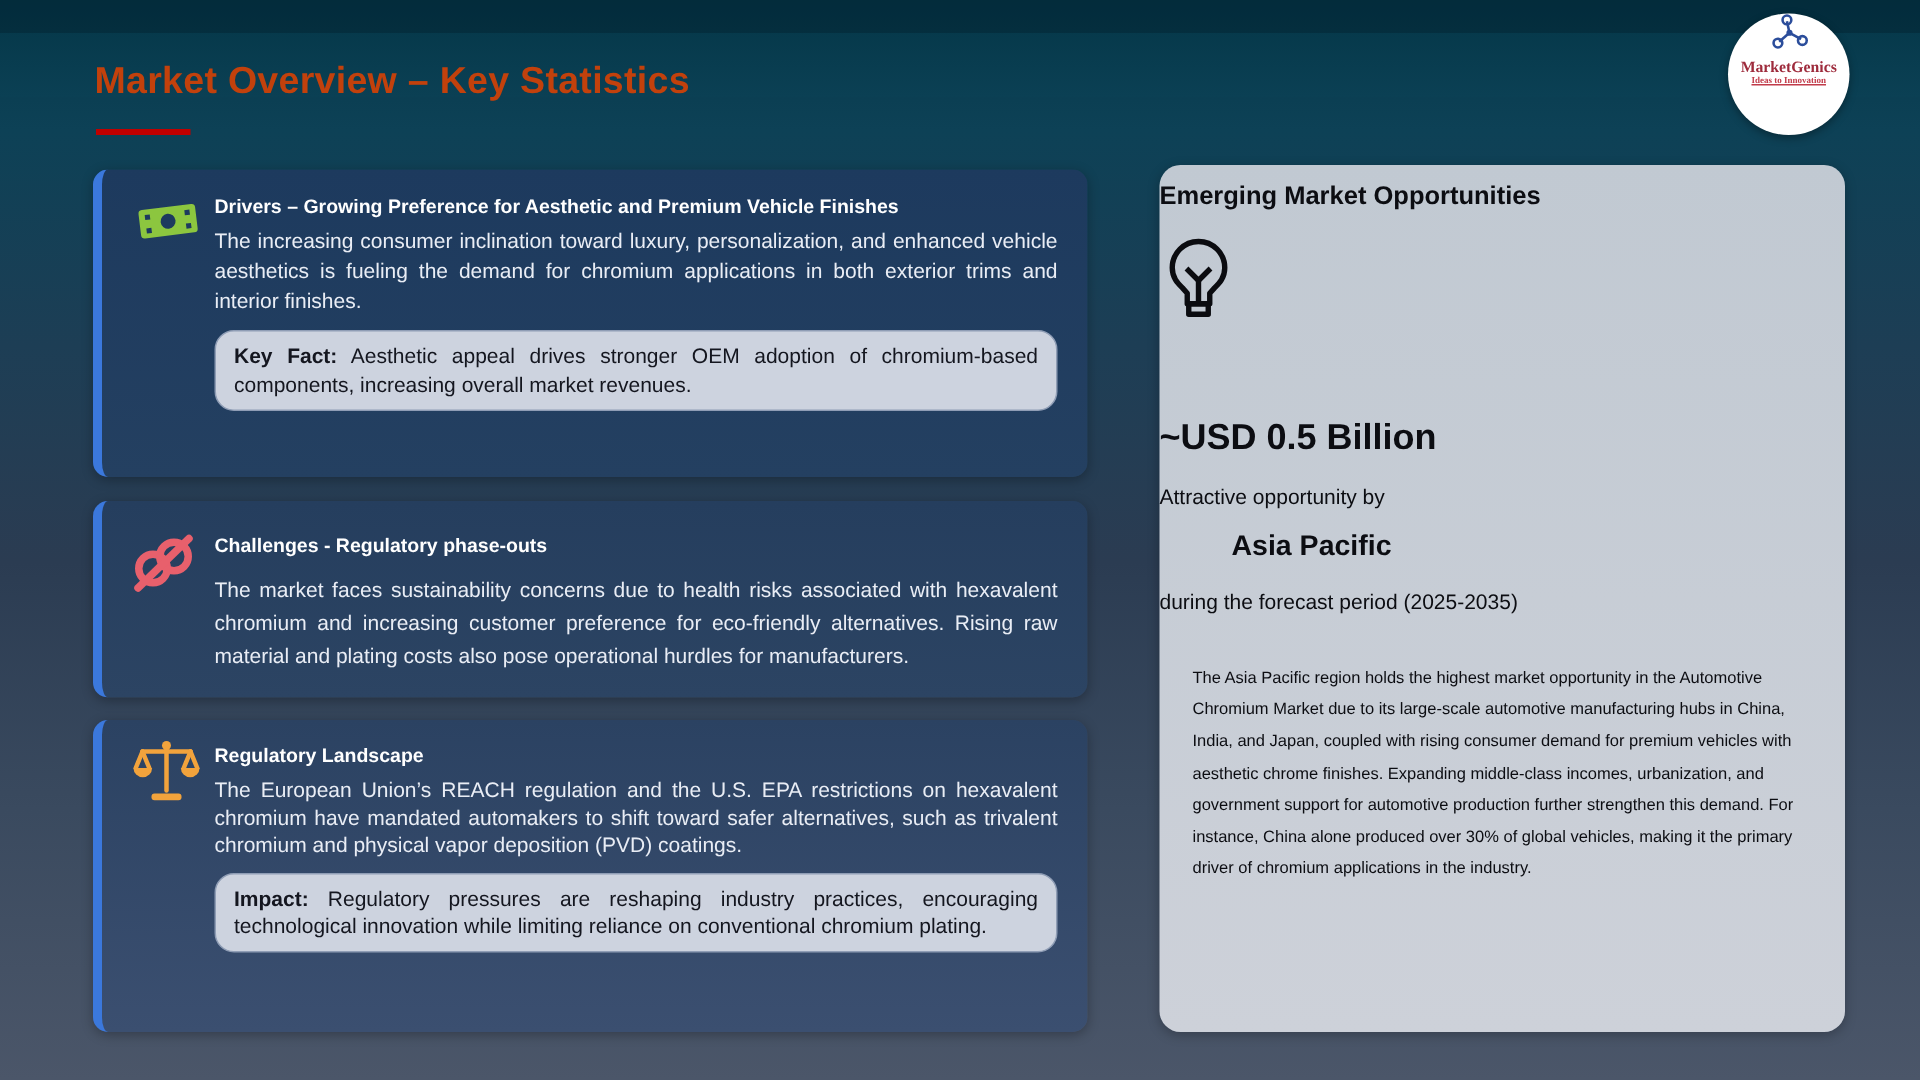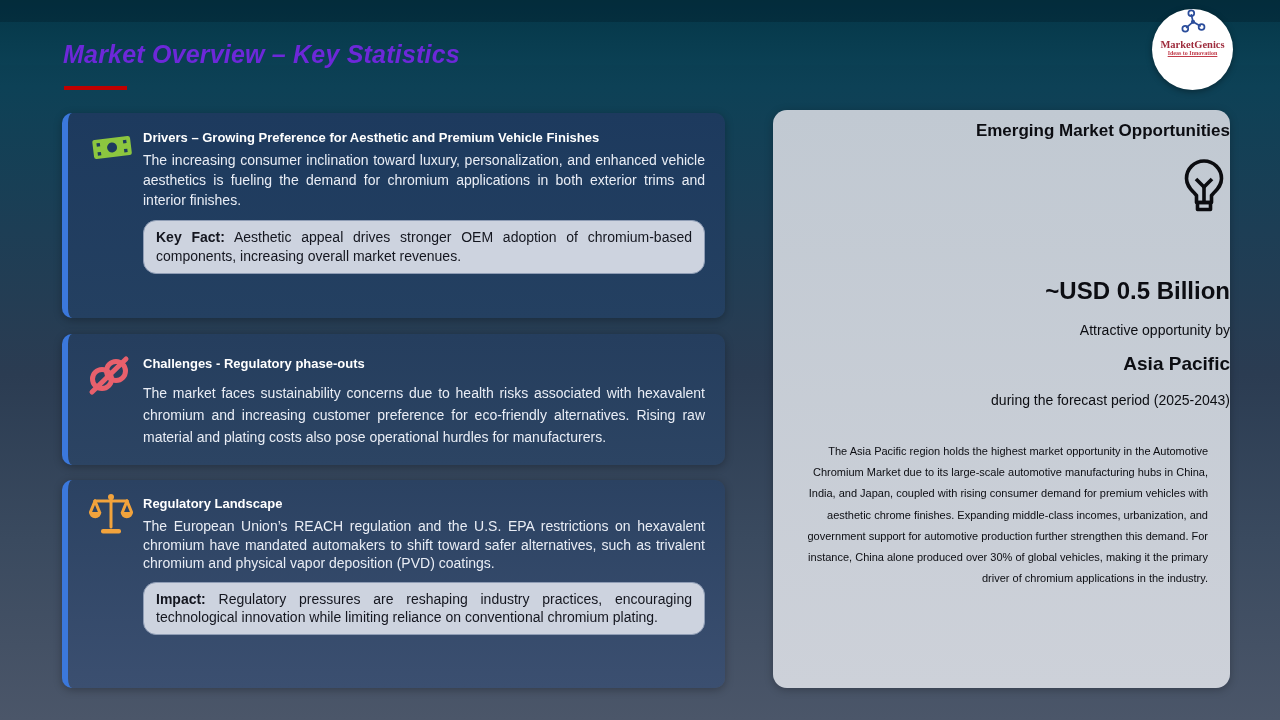--- a/index.html
+++ b/index.html
@@ -12,21 +12,21 @@
       #043647 0%, #0b4054 9%, #10405500 0%),
       linear-gradient(180deg, #053849 0%, #0d4156 12%, #1d3e55 32%,
       #2b3c52 52%, #3a4a5f 75%, #4b5669 100%);
   }
   .topbar {
     position: absolute; top: 0; left: 0; right: 0; height: 22px;
     background: rgba(0, 10, 18, 0.22);
   }
   .slide-title {
     position: absolute; left: 63px; top: 40px;
-    color: #6d28d9; font-size: 25px; font-weight: 700; letter-spacing: 0.2px; font-style: italic;
+    color: #c2410c; font-size: 25px; font-weight: 700; letter-spacing: 0.2px;
   }
   .title-underline {
     position: absolute; left: 64px; top: 86px;
     width: 63px; height: 4px; background: #c00000;
   }
   .logo {
     position: absolute; left: 1152px; top: 9px; width: 81px; height: 81px;
     background: #ffffff; border-radius: 50%;
     box-shadow: 0 2px 6px rgba(0,0,0,0.35);
     display: flex; flex-direction: column; align-items: center; 
@@ -70,21 +70,21 @@
     background: #cdd3df; border: 1px solid #8f9db5; border-radius: 13px;
     color: #14161f; font-size: 14px; line-height: 1.35;
     text-align: justify; padding: 7px 12px; margin-top: 9px;
   }
   .callout-label { font-weight: 700; }
   
   .panel {
     position: absolute; left: 773px; top: 110px; width: 457px; height: 578px;
     background: linear-gradient(180deg, #c1c9d2, #cdd1d9);
     border-radius: 14px; box-shadow: 0 2px 8px rgba(0,0,0,0.25);
-    text-align: right; color: #0c0d12;
+    text-align: left; color: #0c0d12;
   }
   .panel-title { font-size: 17px; font-weight: 700; margin-top: 11px; }
   .panel-bulb { margin-top: 16px; }
   .panel-value { font-size: 24px; font-weight: 700; margin-top: 56px; }
   .panel-subtitle { font-size: 14px; margin-top: 17px; }
   .panel-region { font-size: 19px; font-weight: 700; margin-top: 15px; padding-left: 48px; }
   .panel-period { font-size: 14px; margin-top: 17px; }
   .panel-description {
     font-size: 11px; line-height: 1.93; margin: 33px 22px 0 22px;
   }
@@ -189,15 +189,15 @@
         <path d="M26 4 a17.5 17.5 0 0 1 17.5 17.5 c0 6.5 -3.4 10 -6.8 13.4 l-3.2 3.6 v7 h-15 v-7 l-3.2 -3.6 c-3.4 -3.4 -6.8 -6.9 -6.8 -13.4 A17.5 17.5 0 0 1 26 4 z"></path>
         <path d="M18 22 l8 8 l8 -8"></path>
         <line x1="26" y1="30" x2="26" y2="45"></line>
         <rect x="19.5" y="45.5" width="13" height="7"></rect>
       </g>
     </svg>
   </div>
   <div class="panel-value">~USD 0.5 Billion</div>
   <div class="panel-subtitle">Attractive opportunity by</div>
   <div class="panel-region">Asia Pacific</div>
-  <div class="panel-period">during the forecast period (2025-2043)</div>
+  <div class="panel-period">during the forecast period (2025-2035)</div>
   <p class="panel-description">The Asia Pacific region holds the highest market opportunity in the Automotive Chromium Market due to its large-scale automotive manufacturing hubs in China, India, and Japan, coupled with rising consumer demand for premium vehicles with aesthetic chrome finishes. Expanding middle-class incomes, urbanization, and government support for automotive production further strengthen this demand. For instance, China alone produced over 30% of global vehicles, making it the primary driver of chromium applications in the industry.</p>
 </aside>
 
 </body></html>

